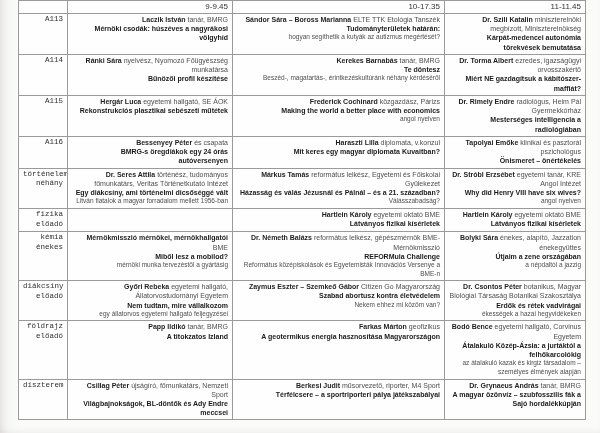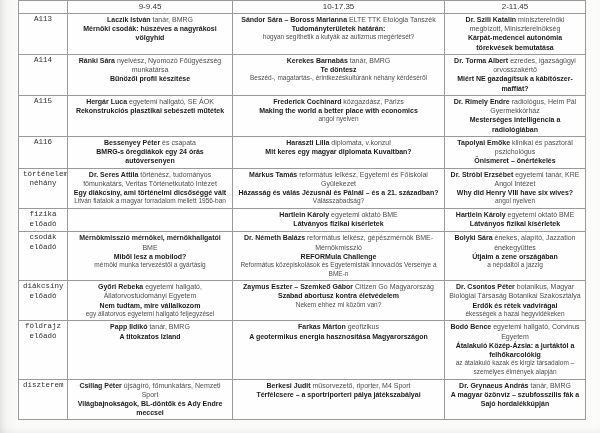--- a/index.html
+++ b/index.html
@@ -23,21 +23,21 @@
     font-size:13px;font-weight:bold;color:#141414;
     letter-spacing:.2px;
   }
   table.schedule{
     border-collapse:collapse;table-layout:fixed;
     margin-left:18px;width:567px;
     background:#fefefe;
   }
   table.schedule td,table.schedule th{
     border:1px solid #9a9a98;
-    vertical-align:top;text-align:center;
+    vertical-align:top;text-align:right;
     padding:1px 4px 2px 4px;
     overflow:hidden;
   }
   th.time-head{
     font-weight:normal;text-align:center;
     font-size:8px;color:#333;padding:2px 0;
   }
   td.label{
     font-size:7.5px;color:#2e2e2e;padding-top:3px;
     line-height:1.3;
@@ -60,21 +60,21 @@
       <col style="width:49px">
         <col style="width:165px">
         <col style="width:212px">
         <col style="width:141px">
     </colgroup>
     <thead>
       <tr>
         <th class="time-head"></th>
         <th class="time-head">9-9.45</th>
         <th class="time-head">10-17.35</th>
-        <th class="time-head">2-11.45</th>
+        <th class="time-head">11-11.45</th>
       </tr>
     </thead>
     <tbody>
     <tr>
       <td class="label">A113</td>
       <td class="cell">
         <div class="speaker-line"><span class="speaker">Laczik István</span> <span class="role">tanár, BMRG</span></div>
         <div class="talk">Mérnöki csodák: húszéves a nagyrákosi völgyhíd</div>
 
       </td>
@@ -178,21 +178,21 @@
 
       </td>
       <td class="cell">
         <div class="speaker-line"><span class="speaker">Hartlein Károly</span> <span class="role">egyetemi oktató BME</span></div>
         <div class="talk">Látványos fizikai kísérletek</div>
 
       </td>
     </tr>
 
     <tr>
-      <td class="label">csodák előadó</td>
+      <td class="label">kémia énekes</td>
       <td class="cell">
         <div class="speaker-line"><span class="speaker">Mérnökmisszió mérnökei, mérnökhallgatói</span> <span class="role">BME</span></div>
         <div class="talk">Miből lesz a mobilod?</div>
         <div class="note">mérnöki munka tervezéstől a gyártásig</div>
       </td>
       <td class="cell">
         <div class="speaker-line"><span class="speaker">Dr. Németh Balázs</span> <span class="role">református lelkész, gépészmérnök BME-Mérnökmisszió</span></div>
         <div class="talk">REFORMula Challenge</div>
         <div class="note">Református középiskolások és Egyetemisták Innovációs Versenye a BME-n</div>
       </td>

